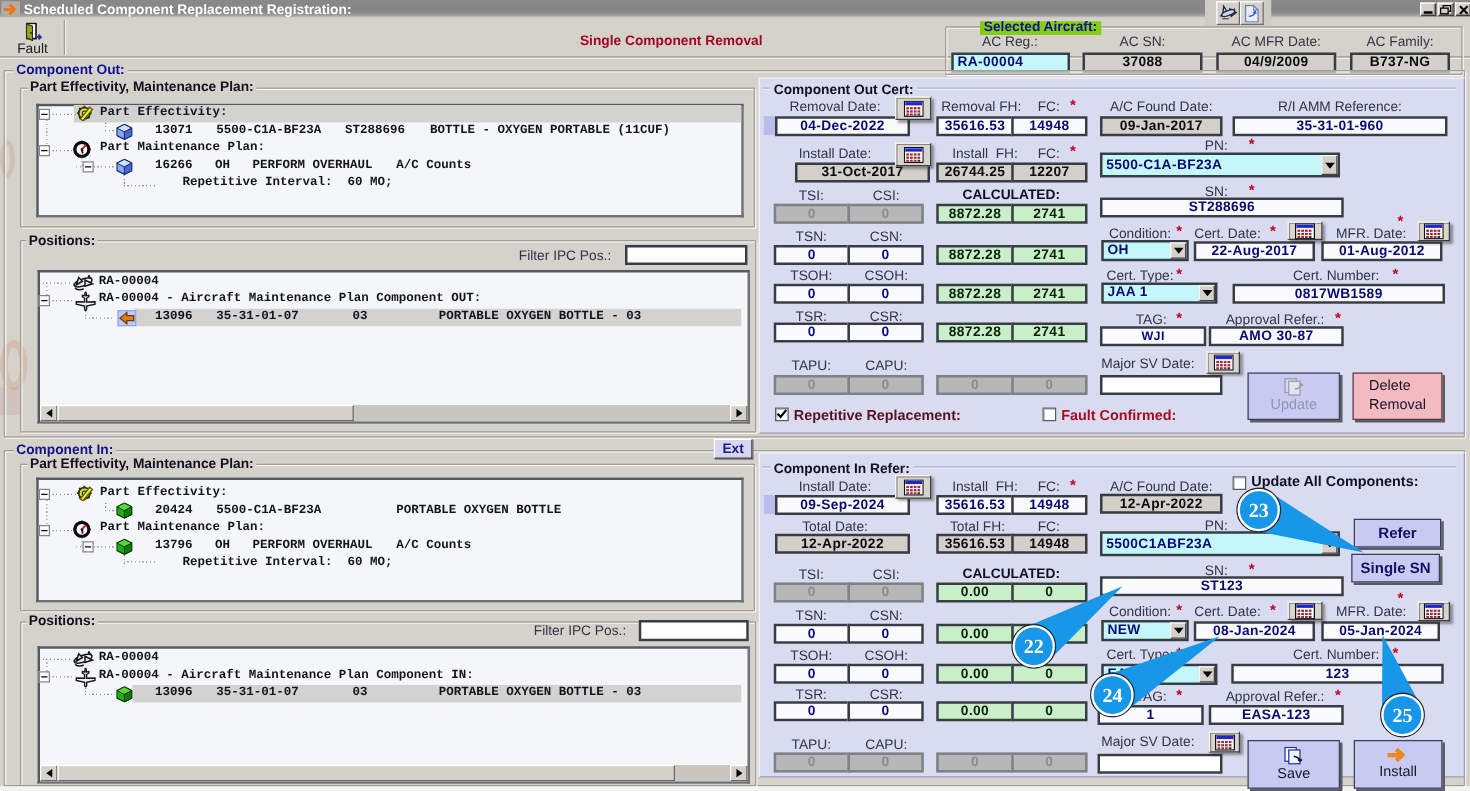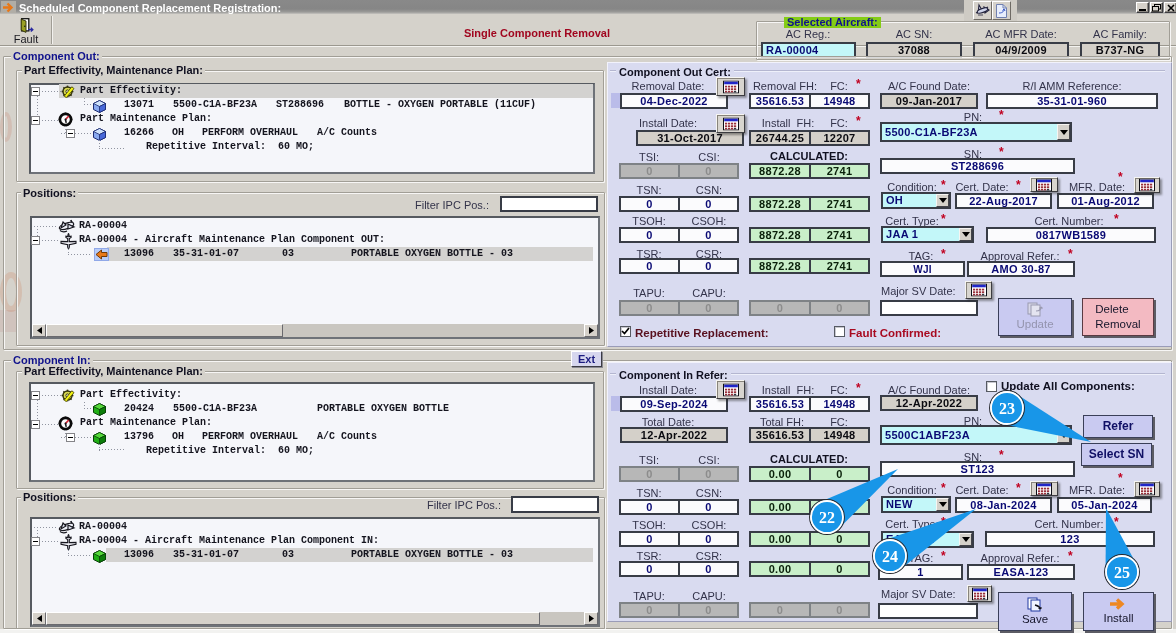--- a/index.html
+++ b/index.html
@@ -594,21 +594,21 @@
 <div class="ab fld gray" style="left:749px;top:427px;width:62px;height:16px;font-size:11px;">35616.53</div>
 <div class="ab fld gray" style="left:809px;top:427px;width:61px;height:16px;font-size:11px;">14948</div>
 <div class="ab lbl" style="left:973px;top:416px;transform:translateX(-50%);white-space:nowrap;">PN:</div>
 <div class="ab fld cyan" style="left:880px;top:425px;width:192px;height:20px;font-size:11px;justify-content:flex-start;padding-left:3px;">5500C1ABF23A</div>
 <div class="ab ddb" style="left:1057px;top:427px;width:13px;height:16px;">
     <svg width="8" height="5" viewBox="0 0 8 5">
       <polygon points="0,0 8,0 4,5" fill="#000"></polygon>
     </svg>
   </div>
 <div class="ab btn" style="left:1083px;top:415px;width:70px;height:23px;">Refer</div>
-<div class="ab btn" style="left:1081px;top:443px;width:71px;height:23px;">Select SN</div>
+<div class="ab btn" style="left:1081px;top:443px;width:71px;height:23px;">Single SN</div>
 <div class="ab lbl" style="left:649px;top:455px;transform:translateX(-50%);white-space:nowrap;">TSI:</div>
 <div class="ab lbl" style="left:709px;top:455px;transform:translateX(-50%);white-space:nowrap;">CSI:</div>
 <div class="ab klbl" style="left:809px;top:454px;transform:translateX(-50%);white-space:nowrap;">CALCULATED:</div>
 <div class="ab fld dis" style="left:619px;top:466px;width:61px;height:16px;font-size:11px;">0</div>
 <div class="ab fld dis" style="left:678px;top:466px;width:61px;height:16px;font-size:11px;">0</div>
 <div class="ab fld grn" style="left:749px;top:466px;width:62px;height:16px;font-size:11px;">0.00</div>
 <div class="ab fld grn" style="left:809px;top:466px;width:61px;height:16px;font-size:11px;">0</div>
 <div class="ab lbl" style="left:973px;top:452px;transform:translateX(-50%);white-space:nowrap;">SN:</div>
 <div class="ab star" style="left:999px;top:450px;">*</div>
 <div class="ab fld " style="left:880px;top:461px;width:195px;height:16px;font-size:11px;">ST123</div>

